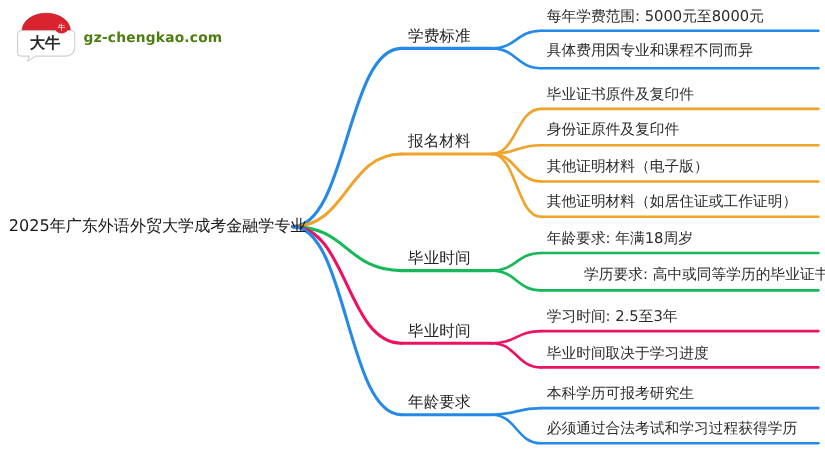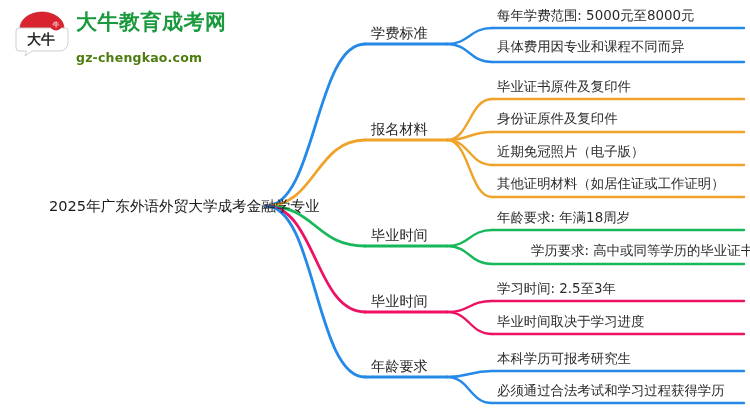--- a/index.html
+++ b/index.html
@@ -103,21 +103,20 @@
 
         <path d="M5 20 h46 a3 3 0 0 1 3 3 v12 a8 8 0 0 1 -8 8 h-28 l-7 5 1.4 -5 h-7.4 a3 3 0 0 1 -3 -3 v-17 a3 3 0 0 1 3 -3 z" fill="#ffffff" stroke="#cfcfcf" stroke-width="1"></path>
 
         <text x="27" y="36" text-anchor="middle" font-family="'DejaVu Sans','Liberation Sans',sans-serif" font-size="14" font-weight="bold" fill="#2b2b2b">大牛</text>
 
         <circle cx="42" cy="16" r="6.5" fill="#d9232e"></circle>
         <text x="42" y="19" text-anchor="middle" font-family="'DejaVu Sans','Liberation Sans',sans-serif" font-size="7" fill="#ffffff">牛</text>
       </svg>
     </div>
     <div class="logo-text-wrap">
-      <div class="logo-title">大牛教育成考网</div>
       <div class="logo-sub">gz-chengkao.com</div>
     </div>
   </div>
 
   <svg class="links" viewBox="0 0 750 410">
     <g id="link-layer" fill="none" stroke-width="2.6" stroke-linecap="round">
         <path d="M266,206 C315.5,206 315.5,44 365,44" stroke="#2589e8" stroke-width="2.8" fill="none" stroke-linecap="round"></path>
         <path d="M365,44 L447,44" stroke="#2589e8" stroke-width="2.8" fill="none" stroke-linecap="round"></path>
         <path d="M447,44 C469.5,44 469.5,28 492,28" stroke="#2589e8" stroke-width="2.4" fill="none" stroke-linecap="round"></path>
         <path d="M492,28 L744,28" stroke="#2589e8" stroke-width="2.4" fill="none" stroke-linecap="round"></path>
@@ -147,34 +146,34 @@
         <path d="M492,334 L744,334" stroke="#ed1164" stroke-width="2.4" fill="none" stroke-linecap="round"></path>
         <path d="M266,206 C315.5,206 315.5,377 365,377" stroke="#2589e8" stroke-width="2.8" fill="none" stroke-linecap="round"></path>
         <path d="M365,377 L447,377" stroke="#2589e8" stroke-width="2.8" fill="none" stroke-linecap="round"></path>
         <path d="M447,377 C469.5,377 469.5,371 492,371" stroke="#2589e8" stroke-width="2.4" fill="none" stroke-linecap="round"></path>
         <path d="M492,371 L744,371" stroke="#2589e8" stroke-width="2.4" fill="none" stroke-linecap="round"></path>
         <path d="M447,377 C469.5,377 469.5,403 492,403" stroke="#2589e8" stroke-width="2.4" fill="none" stroke-linecap="round"></path>
         <path d="M492,403 L744,403" stroke="#2589e8" stroke-width="2.4" fill="none" stroke-linecap="round"></path>
       </g>
   </svg>
 
-  <div class="node-text root-text" style="left:8px; top:199px;margin-left:41px;">2025年广东外语外贸大学成考金融学专业</div>
+  <div class="node-text root-text" style="left:8px; top:199px;">2025年广东外语外贸大学成考金融学专业</div>
 
   <div class="node-text branch-text" style="left:371px; top:26px;">学费标准</div>
   <div class="node-text branch-text" style="left:371px; top:122px;">报名材料</div>
   <div class="node-text branch-text" style="left:371px; top:228px;">毕业时间</div>
   <div class="node-text branch-text" style="left:371px; top:294px;">毕业时间</div>
   <div class="node-text branch-text" style="left:371px; top:359px;">年龄要求</div>
 
   <div class="node-text leaf-text" style="left:497px; top:9px;">每年学费范围: 5000元至8000元</div>
   <div class="node-text leaf-text" style="left:497px; top:40px;">具体费用因专业和课程不同而异</div>
 
   <div class="node-text leaf-text" style="left:497px; top:112px;">身份证原件及复印件</div>
   <div class="node-text leaf-text" style="left:497px; top:80px;">毕业证书原件及复印件</div>
-  <div class="node-text leaf-text" style="left:497px; top:145px;">近期免冠照片（电子版）</div>
+  <div class="node-text leaf-text" style="left:497px; top:145px;">其他证明材料（电子版）</div>
   <div class="node-text leaf-text" style="left:497px; top:177px;">其他证明材料（如居住证或工作证明）</div>
 
   <div class="node-text leaf-text" style="left:497px; top:211px;">年龄要求: 年满18周岁</div>
   <div class="node-text leaf-text" style="left:511px; top:244px;margin-left:20px;">学历要求: 高中或同等学历的毕业证书</div>
 
   <div class="node-text leaf-text" style="left:497px; top:282px;">学习时间: 2.5至3年</div>
   <div class="node-text leaf-text" style="left:497px; top:315px;">毕业时间取决于学习进度</div>
 
   <div class="node-text leaf-text" style="left:497px; top:352px;">本科学历可报考研究生</div>
   <div class="node-text leaf-text" style="left:497px; top:384px;">必须通过合法考试和学习过程获得学历</div>

